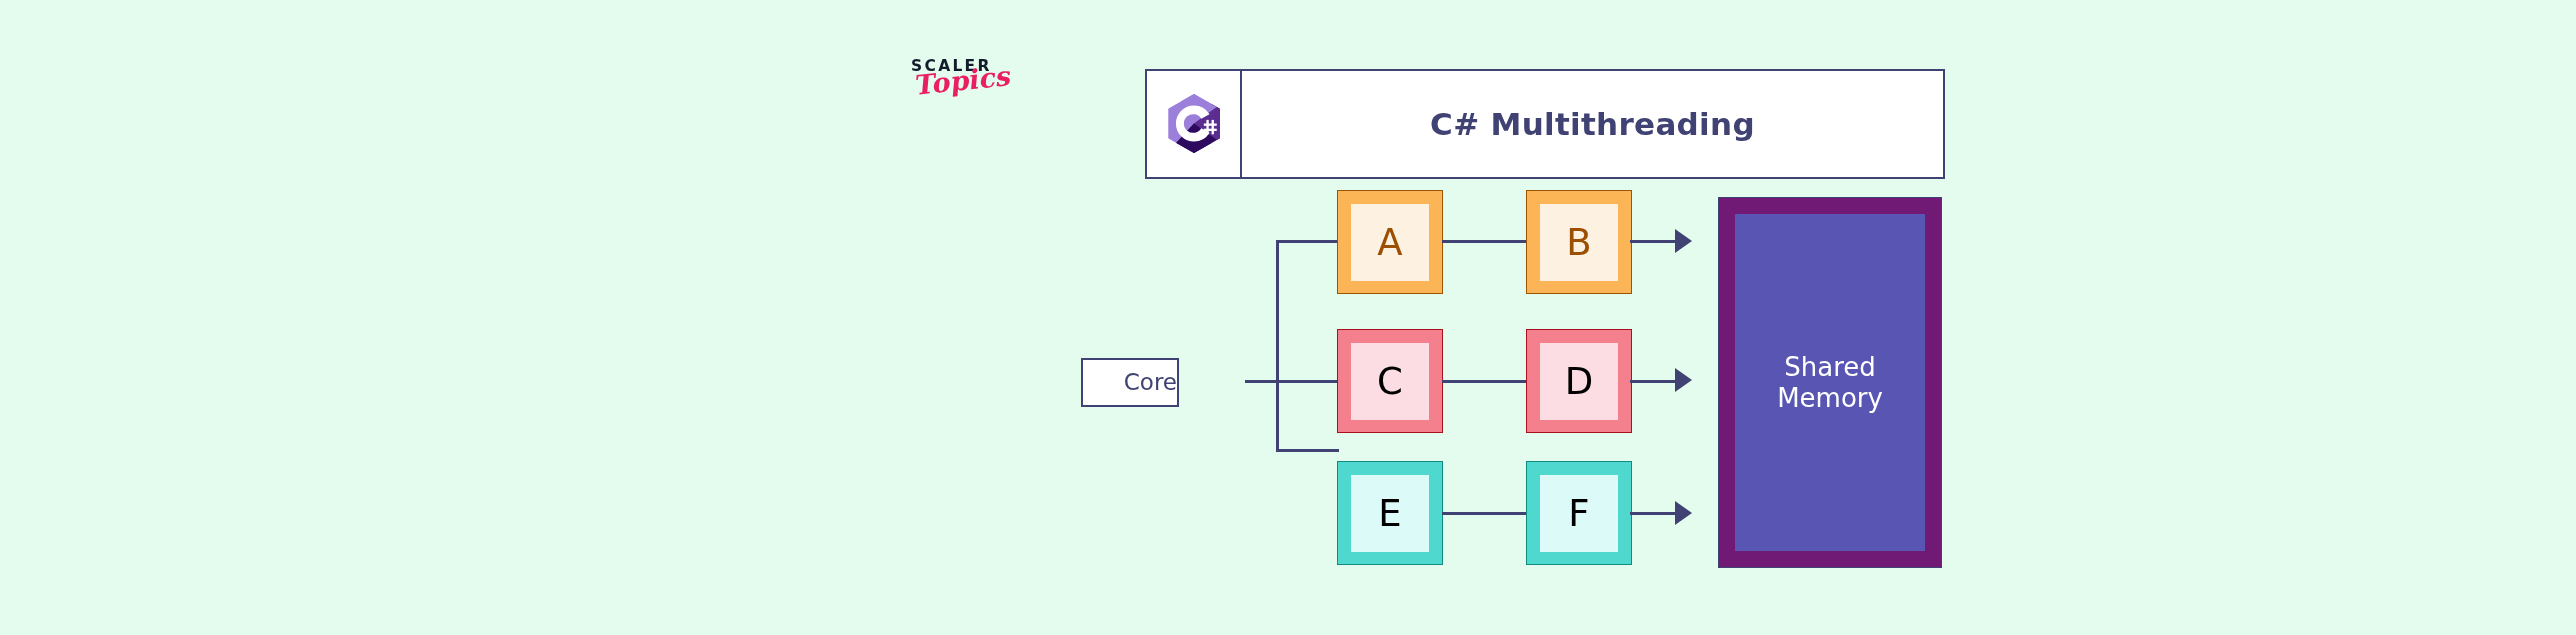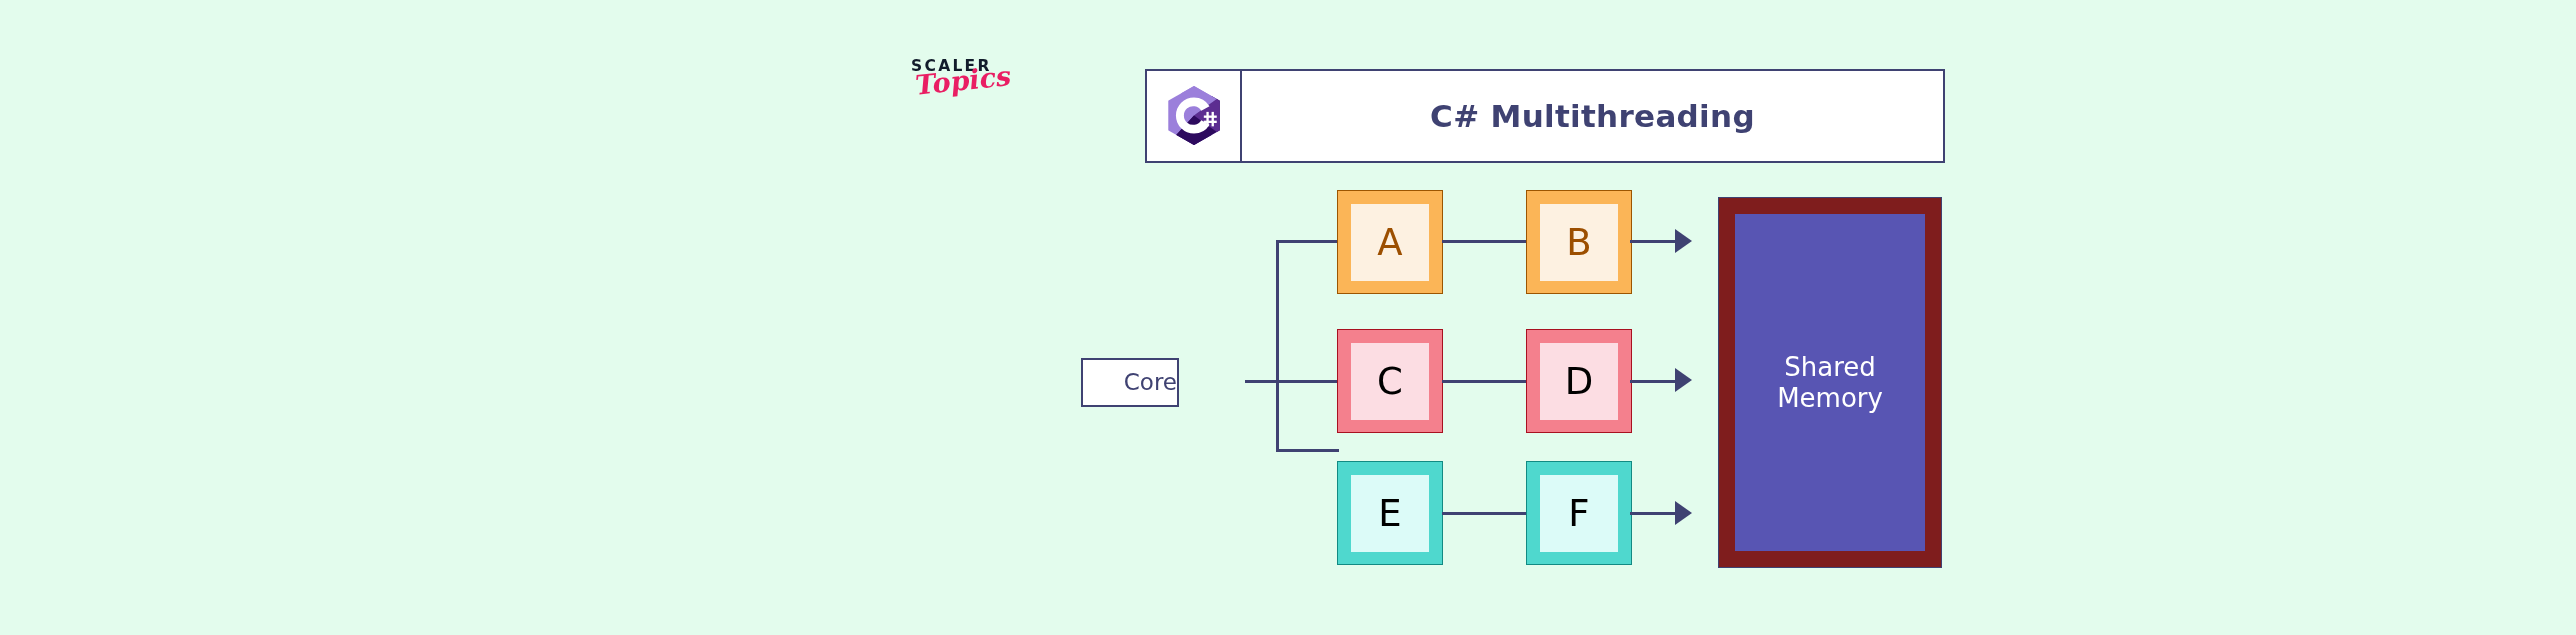--- a/index.html
+++ b/index.html
@@ -29,21 +29,21 @@
     font-size:27px;
     color:#e91e63;
     white-space:nowrap;
     transform:rotate(-6deg);
     transform-origin:left top;
   }
 
   
   .titlebar{
     position:absolute;left:1145px;top:69px;
-    width:800px;height:94px;
+    width:800px;height:110px;
     box-sizing:border-box;
     border:2.1px solid #3f4272;
     background:#ffffff;
     display:flex;align-items:stretch;
   }
   .title-logo-cell{
     width:93px;flex:0 0 93px;
     border-right:2.1px solid #3f4272;
     display:flex;align-items:center;justify-content:center;
     background:#ffffff;
@@ -116,21 +116,21 @@
   
   .tbox.teal{background:#4fd8ce;border-color:#128a83;}
   .tbox.teal .tbox-inner{background:#dcfbf8;color:#000000;}
 
   
   .shared{
     position:absolute;left:1718px;top:197px;
     width:224px;height:371px;
     box-sizing:border-box;
     border:1.5px solid #3f4272;
-    background:#7f1d1d;
+    background:#701a75;
     padding:16px;
   }
   .shared-fill{
     width:100%;height:100%;
     background:#5855b3;
     display:flex;align-items:center;justify-content:center;
     text-align:center;
   }
   .shared-label{
     font-family:"DejaVu Sans", sans-serif;

